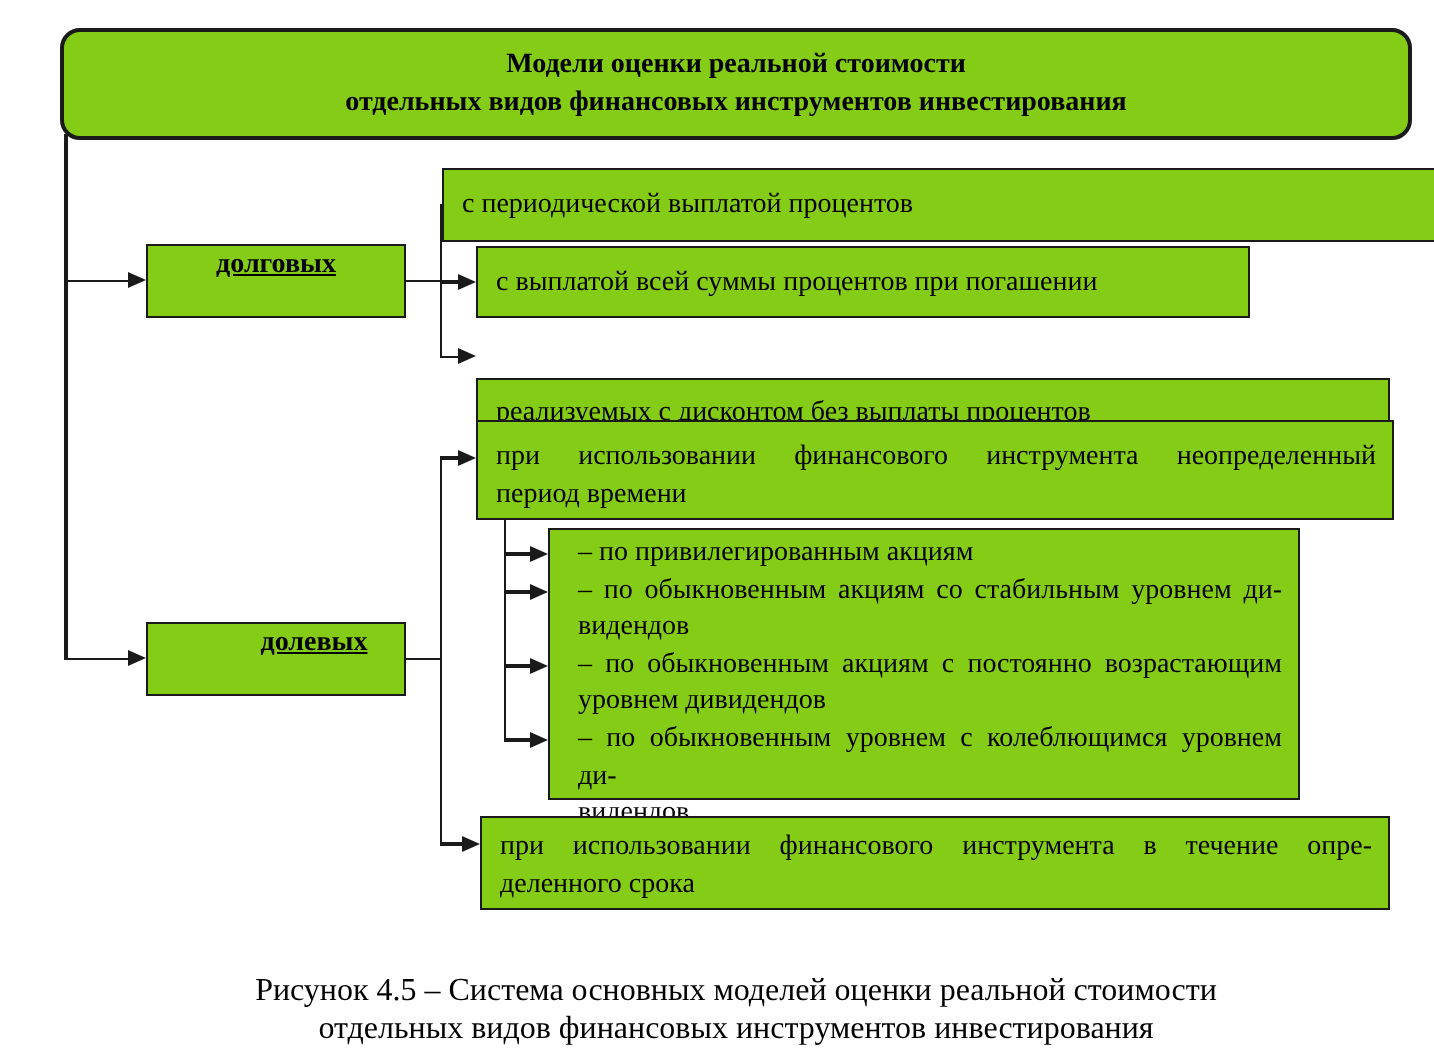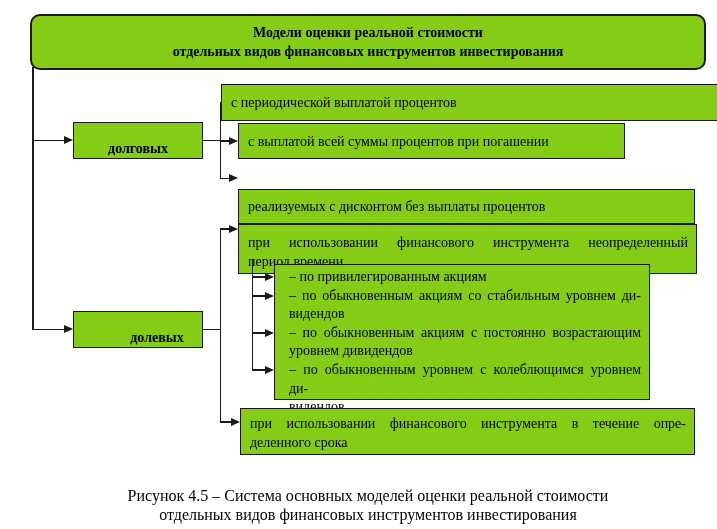--- a/index.html
+++ b/index.html
@@ -21,22 +21,23 @@
   }
   .title-box{
     border:2px solid #1a1a1a;
     border-radius:10px;
     display:flex;flex-direction:column;
     align-items:center;justify-content:center;
     font-weight:bold;
     text-align:center;
   }
   .label-box{
-    display:flex;align-items:flex-end;justify-content:center;
+    display:flex;align-items:flex-start;justify-content:center;
     font-weight:bold;
+    text-decoration:underline;
   }
   .item-box{
     display:flex;align-items:center;
     padding-left:9px;padding-right:6px;
   }
   .para-box{padding:8px 8px 0 9px;}
   .sub-box{padding:3px 8px 0 14px;line-height:18.6px;}
   .ln{display:block;}
   .stretch{text-align:justify;text-align-last:justify;}
   .hline,.vline{position:absolute;background:#1a1a1a;}
@@ -99,21 +100,21 @@
   </div>
 
   <div class="hline" style="left:203px;top:328.75px;width:18px;"></div>
   <div class="vline" style="left:219.5px;top:228.25px;height:194.5px;"></div>
 
   <div class="hline" style="left:220px;top:228.25px;width:10px;"></div>
   <div class="ah" style="left:229px;top:224.5px;"></div>
   <div class="hline" style="left:220px;top:421.25px;width:11px;"></div>
   <div class="ah" style="left:231px;top:417.5px;"></div>
 
-  <div class="box para-box" style="left:238px;top:224px;width:459px;height:50px;">
+  <div class="box para-box" style="left:238px;top:210px;width:459px;height:50px;">
     <span class="ln stretch">при использовании финансового инструмента неопределенный</span>
     <span class="ln">период времени</span>
   </div>
 
   <div class="vline" style="left:251.75px;top:259px;height:111.75px;"></div>
   <div class="hline" style="left:252px;top:276.25px;width:13px;"></div>
   <div class="ah" style="left:265px;top:272.5px;"></div>
   <div class="hline" style="left:252px;top:295.25px;width:13px;"></div>
   <div class="ah" style="left:265px;top:291.5px;"></div>
   <div class="hline" style="left:252px;top:332.25px;width:13px;"></div>

